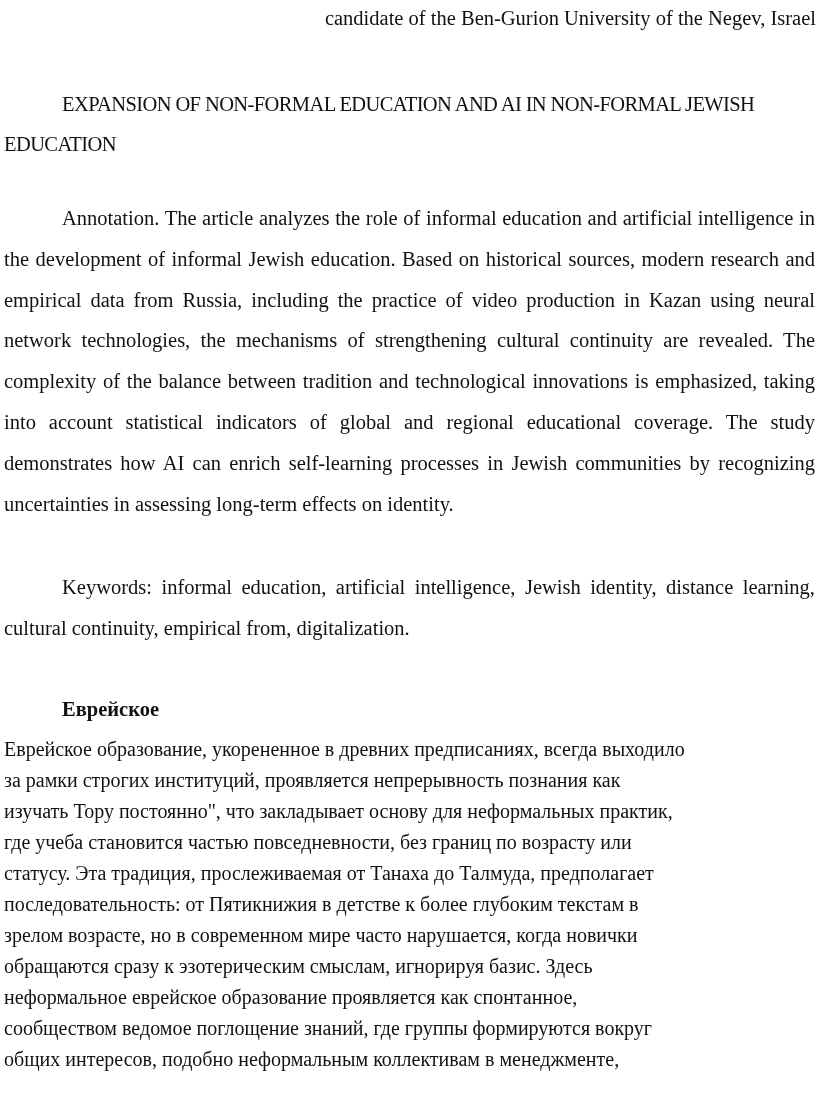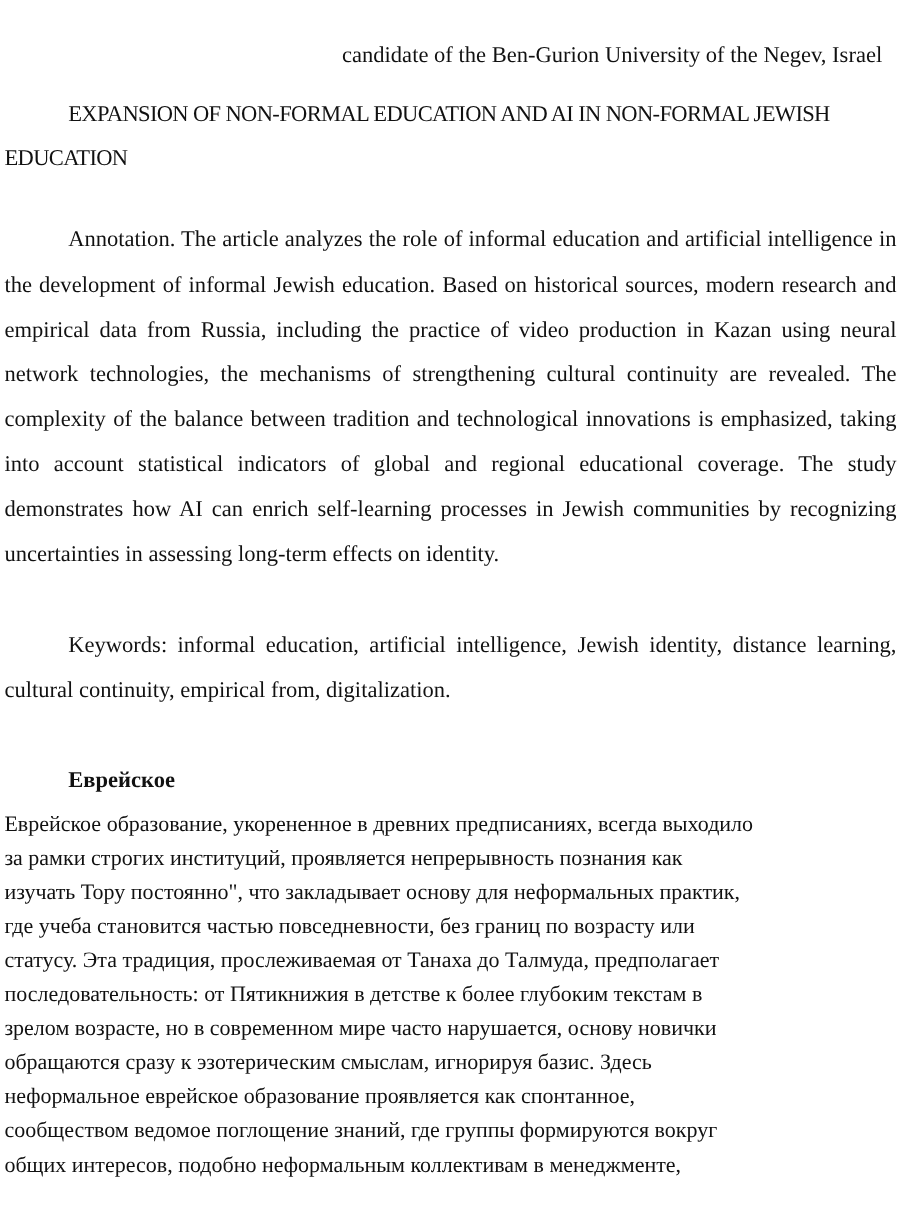--- a/index.html
+++ b/index.html
@@ -17,25 +17,24 @@
   }
   .page {
     position: absolute;
     left: 0;
     top: 0;
     width: 816px;
   }
   .affiliation {
     position: absolute;
     top: 4px;
-    right: 14px;
+    right: 0;
     font-size: 20.5px;
     line-height: 28px;
     white-space: nowrap;
-    margin-top: 32px;
   }
   .title {
     position: absolute;
     top: 84px;
     left: 4px;
     width: 810px;
     font-size: 20.5px;
     line-height: 40px;
     text-indent: 58px;
     letter-spacing: -0.6px;
@@ -90,20 +89,20 @@
 
   <div class="section-heading">Еврейское</div>
 
   <p class="ru-body">
     <span class="ru-line">Еврейское образование, укорененное в древних предписаниях, всегда выходило</span>
     <span class="ru-line">за рамки строгих институций, проявляется непрерывность познания как</span>
     <span class="ru-line">изучать Тору постоянно", что закладывает основу для неформальных практик,</span>
     <span class="ru-line">где учеба становится частью повседневности, без границ по возрасту или</span>
     <span class="ru-line">статусу. Эта традиция, прослеживаемая от Танаха до Талмуда, предполагает</span>
     <span class="ru-line">последовательность: от Пятикнижия в детстве к более глубоким текстам в</span>
-    <span class="ru-line">зрелом возрасте, но в современном мире часто нарушается, основу новички</span>
+    <span class="ru-line">зрелом возрасте, но в современном мире часто нарушается, когда новички</span>
     <span class="ru-line">обращаются сразу к эзотерическим смыслам, игнорируя базис. Здесь</span>
     <span class="ru-line">неформальное еврейское образование проявляется как спонтанное,</span>
     <span class="ru-line">сообществом ведомое поглощение знаний, где группы формируются вокруг</span>
     <span class="ru-line">общих интересов, подобно неформальным коллективам в менеджменте,</span>
   </p>
 
 </div>
 
 </body></html>

